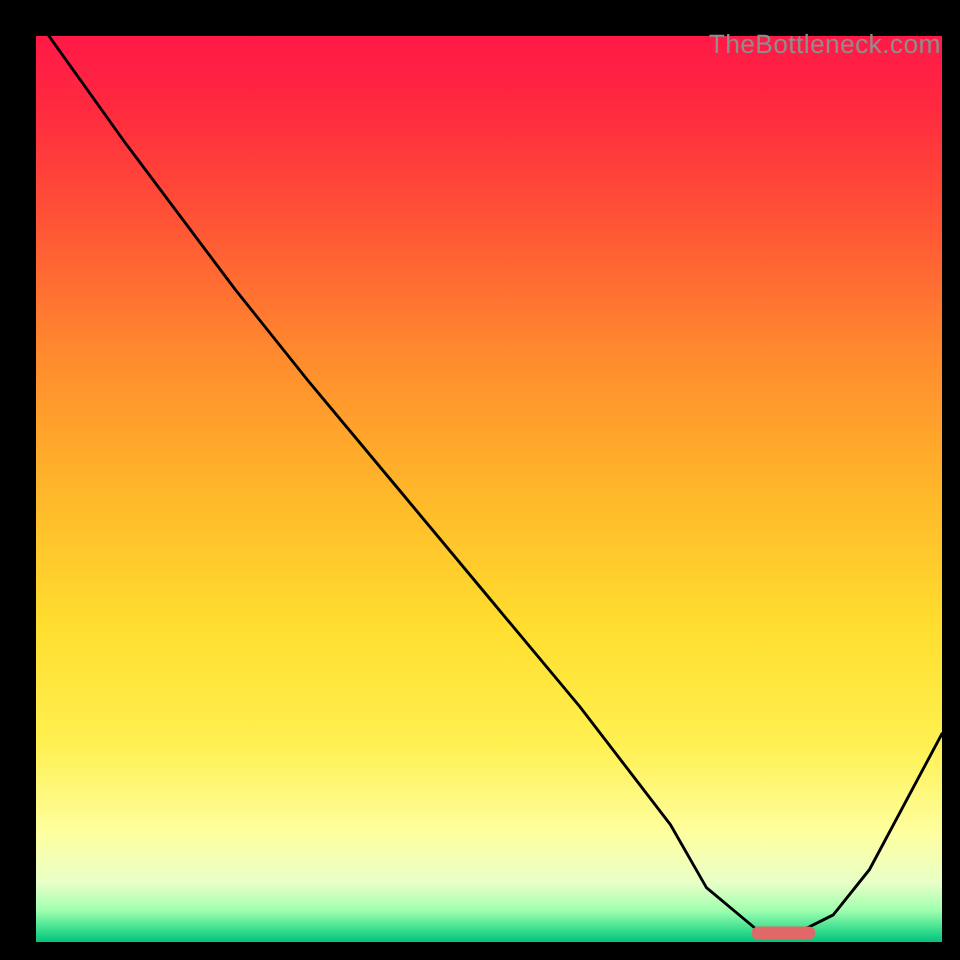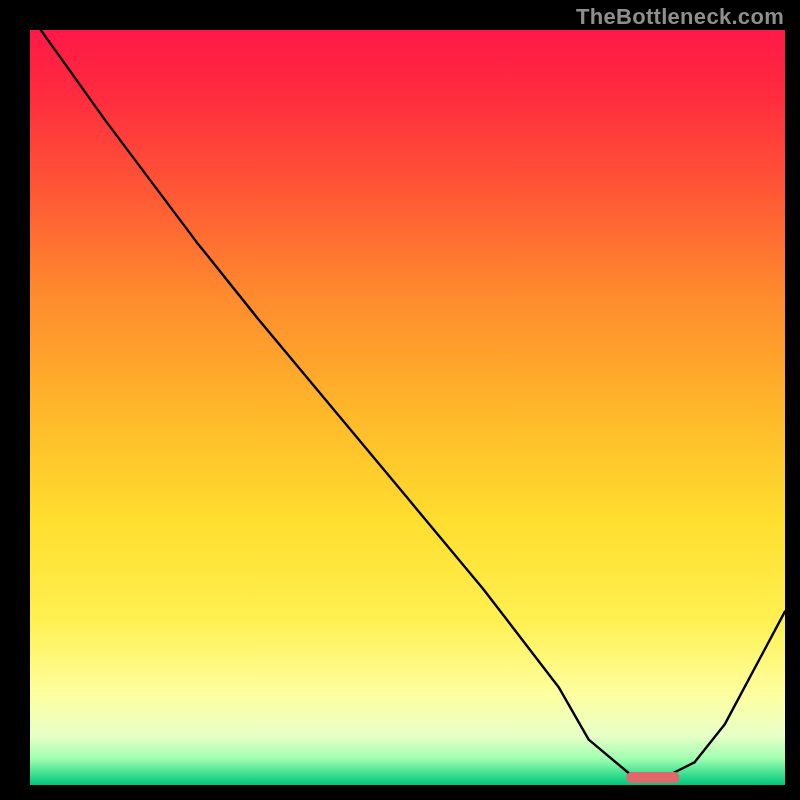--- a/index.html
+++ b/index.html
@@ -34,25 +34,25 @@
   }
   .curve-svg {
     position: absolute;
     left: 0;
     top: 0;
     width: 100%;
     height: 100%;
   }
   .watermark {
     position: absolute;
-    top: 4px;
+    top: 24px;
     right: 16px;
     color: #8e8e8e;
     font-size: 22px;
-    font-weight: 700;
+    font-weight: 400;
     letter-spacing: 0.3px;
     user-select: none;
   }
 </style>
 </head>
 <body>
 
 <div class="frame">
 
   <div class="plot-area">

